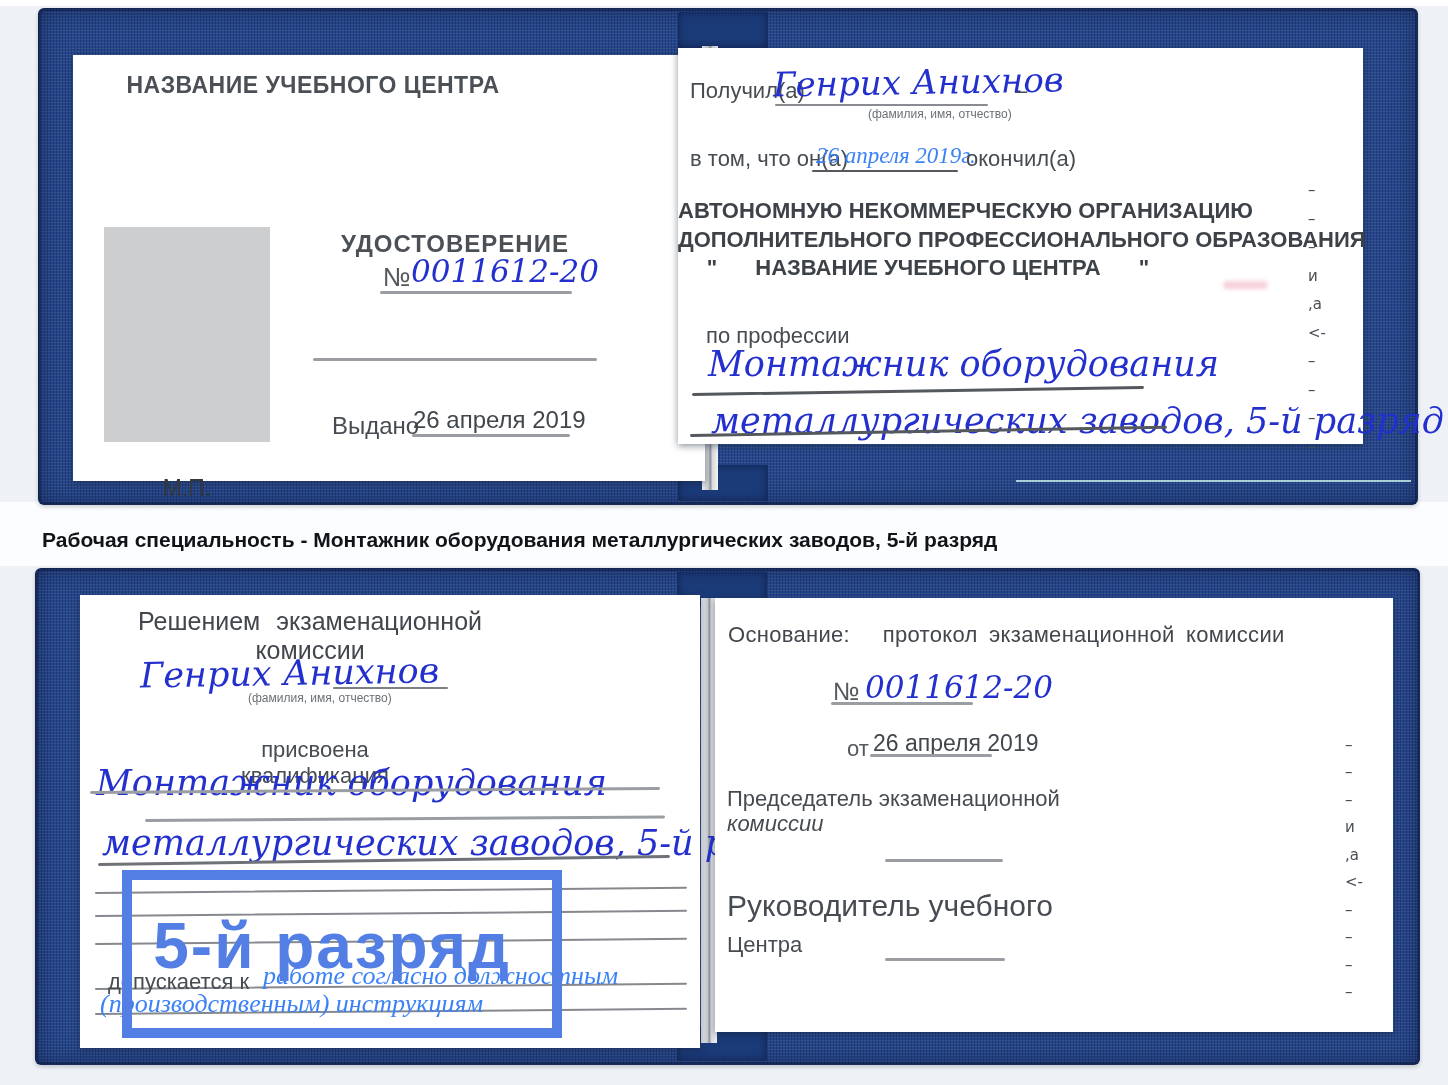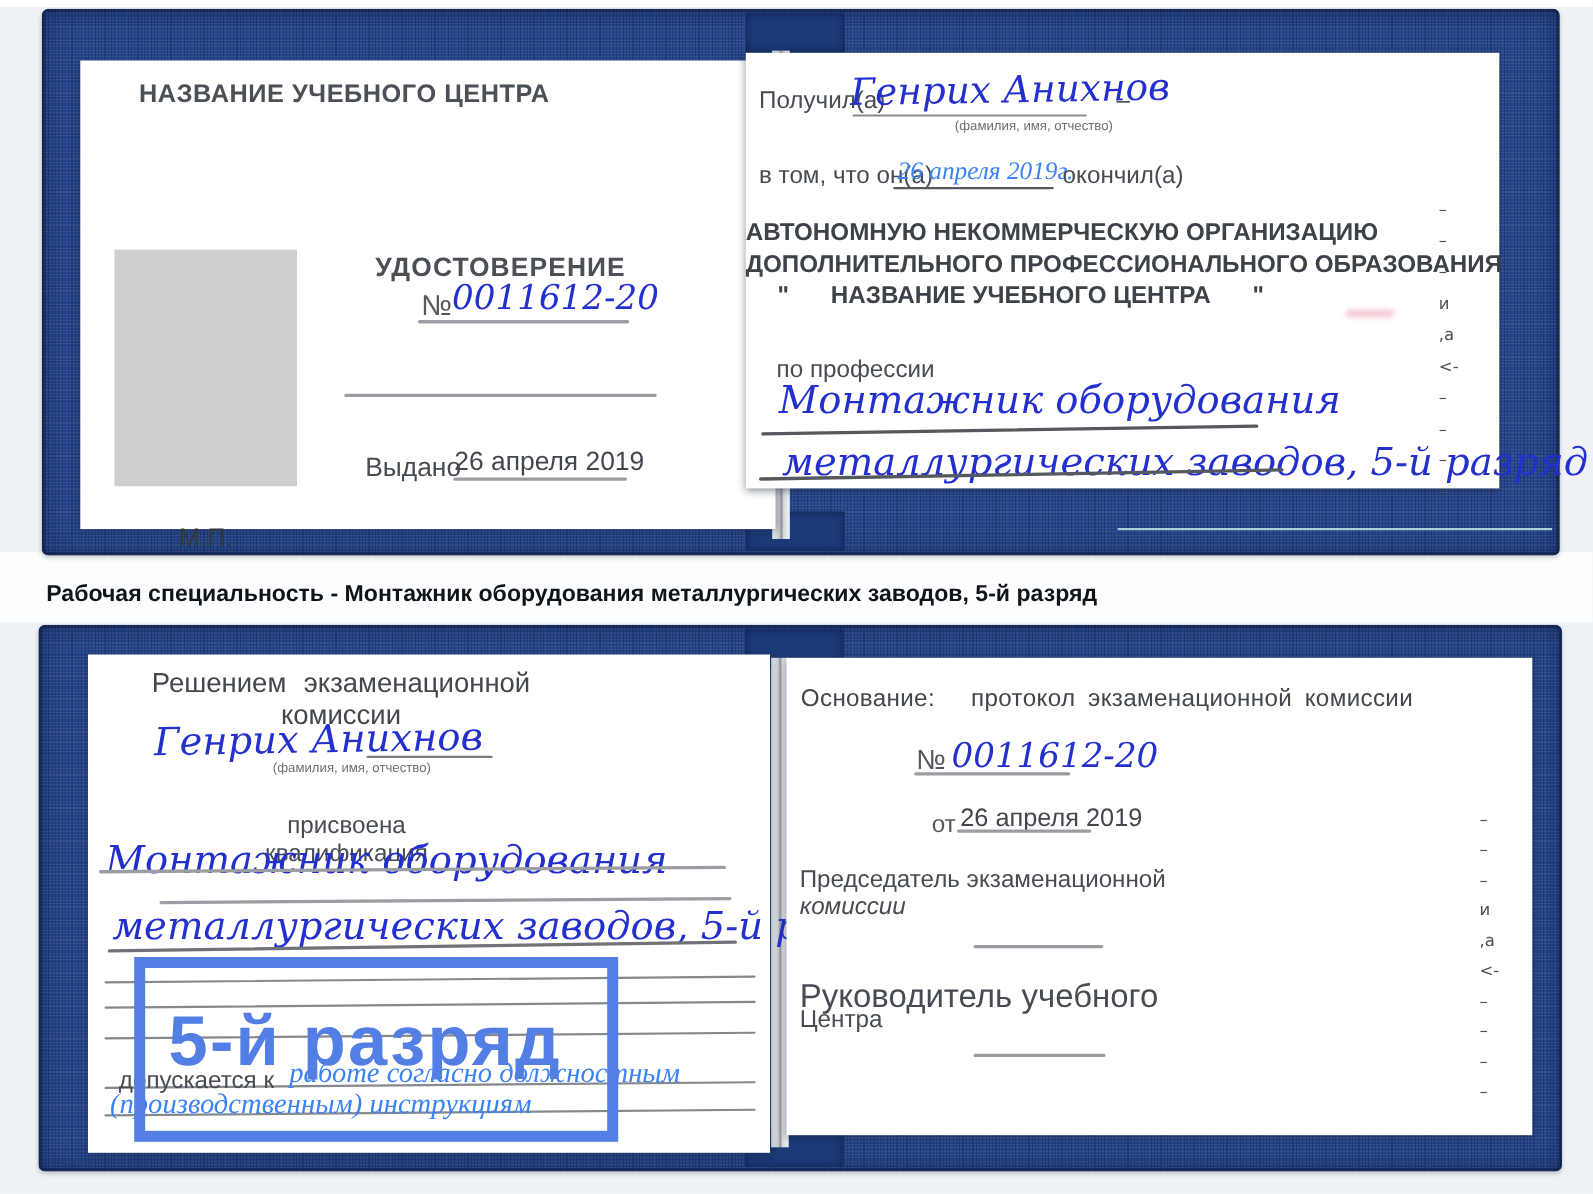--- a/index.html
+++ b/index.html
@@ -149,21 +149,21 @@
       <div class="rule" style="left:116px;top:104px;width:142px;"></div>
       <div class="pr printed" style="left:132px;top:138px;font-size:22px;color:#55595e;">от</div>
       <div class="pr printed nw" style="left:158px;top:132px;font-size:23px;color:#42474d;">26 апреля 2019</div>
       <div class="rule" style="left:155px;top:156px;width:122px;"></div>
 
       <div class="pr printed" style="left:12px;top:188px;font-size:22px;">Председатель экзаменационной</div>
       <div class="pr printed" style="left:12px;top:213px;font-size:22px;font-style:italic;">комиссии</div>
       <div class="rule" style="left:170px;top:261px;width:118px;"></div>
 
       <div class="pr printed" style="left:12px;top:291px;font-size:30px;">Руководитель учебного</div>
-      <div class="pr printed" style="left:12px;top:316px;font-size:22px;">Центра</div>
+      <div class="pr printed" style="left:12px;top:334px;font-size:22px;">Центра</div>
       <div class="rule" style="left:170px;top:360px;width:120px;"></div>
 
       <div class="marks" style="left:630px;top:140px;height:262px;">
         <span>–</span>
         <span>–</span>
         <span>–</span>
         <span>и</span>
         <span>,а</span>
         <span>&lt;-</span>
         <span>–</span>

